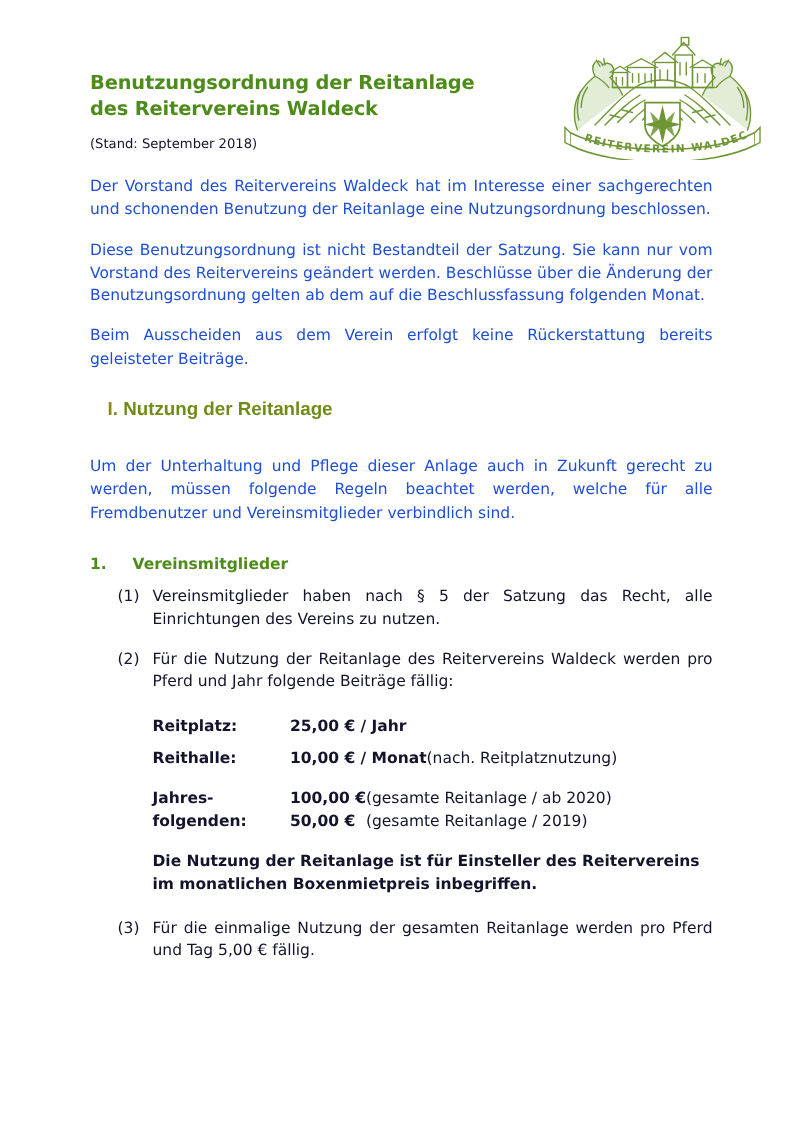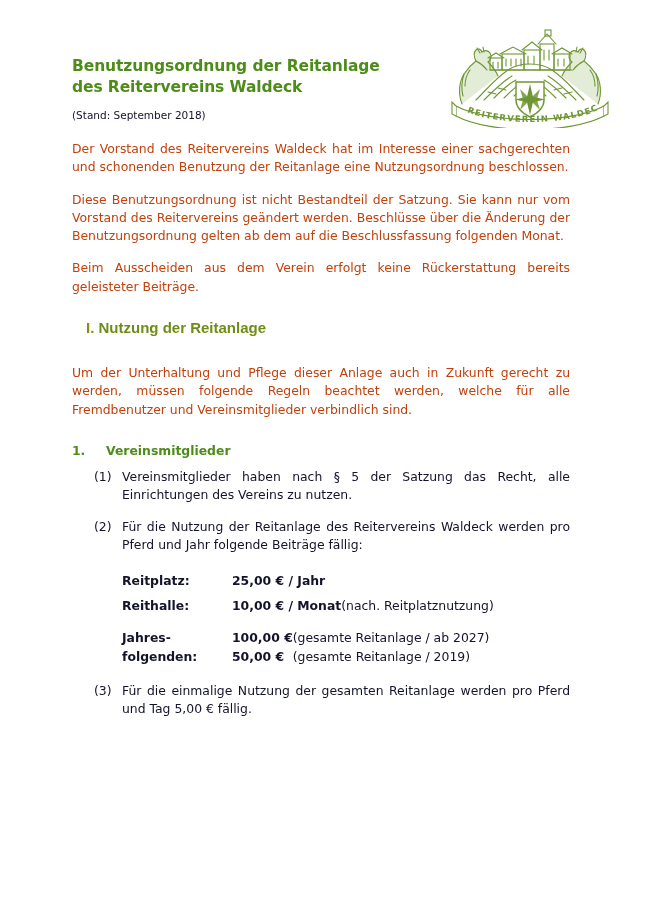--- a/index.html
+++ b/index.html
@@ -66,21 +66,21 @@
     position: absolute;
     left: 72px;
     top: 140px;
     width: 498px;
   }
   p.para {
     margin: 0 0 14px 0;
     font-size: 12.4px;
     line-height: 18.3px;
     text-align: justify;
-    color: #c2410c;
+    color: #1d4ed8;
     hyphens: none;
   }
   p.para:last-child { margin-bottom: 0; }
 
   .section-heading {
     font-family: Liberation Sans, sans-serif;
     font-weight: bold;
     font-size: 15px;
     line-height: 20px;
     color: #6f8c17;
@@ -283,27 +283,28 @@
           <span class="fee-note"></span>
         </div>
         <div class="fee-row">
           <span class="fee-label">Reithalle:</span>
           <span class="fee-value">10,00 € / Monat</span>
           <span class="fee-note"> (nach. Reitplatznutzung)</span>
         </div>
         <div class="fee-row tight" style="margin-top:10px">
           <span class="fee-label">Jahres-</span>
           <span class="fee-value">100,00 €</span>
-          <span class="fee-note"> (gesamte Reitanlage / ab 2027)</span>
+          <span class="fee-note"> (gesamte Reitanlage / ab 2020)</span>
         </div>
         <div class="fee-row tight">
           <span class="fee-label">folgenden:</span>
           <span class="fee-value">50,00 €  </span>
           <span class="fee-note"> (gesamte Reitanlage / 2019)</span>
         </div>
+        <div class="fee-statement">Die Nutzung der Reitanlage ist für Einsteller des Reitervereins im monatlichen Boxenmietpreis inbegriffen.</div>
       </div>
     </div>
 
     <div class="numitem">
       <span class="marker">(3)</span>
       <span class="itext">Für die einmalige Nutzung der gesamten Reitanlage werden pro Pferd und Tag 5,00 € fällig.</span>
     </div>
 
   </div>
 </div>

